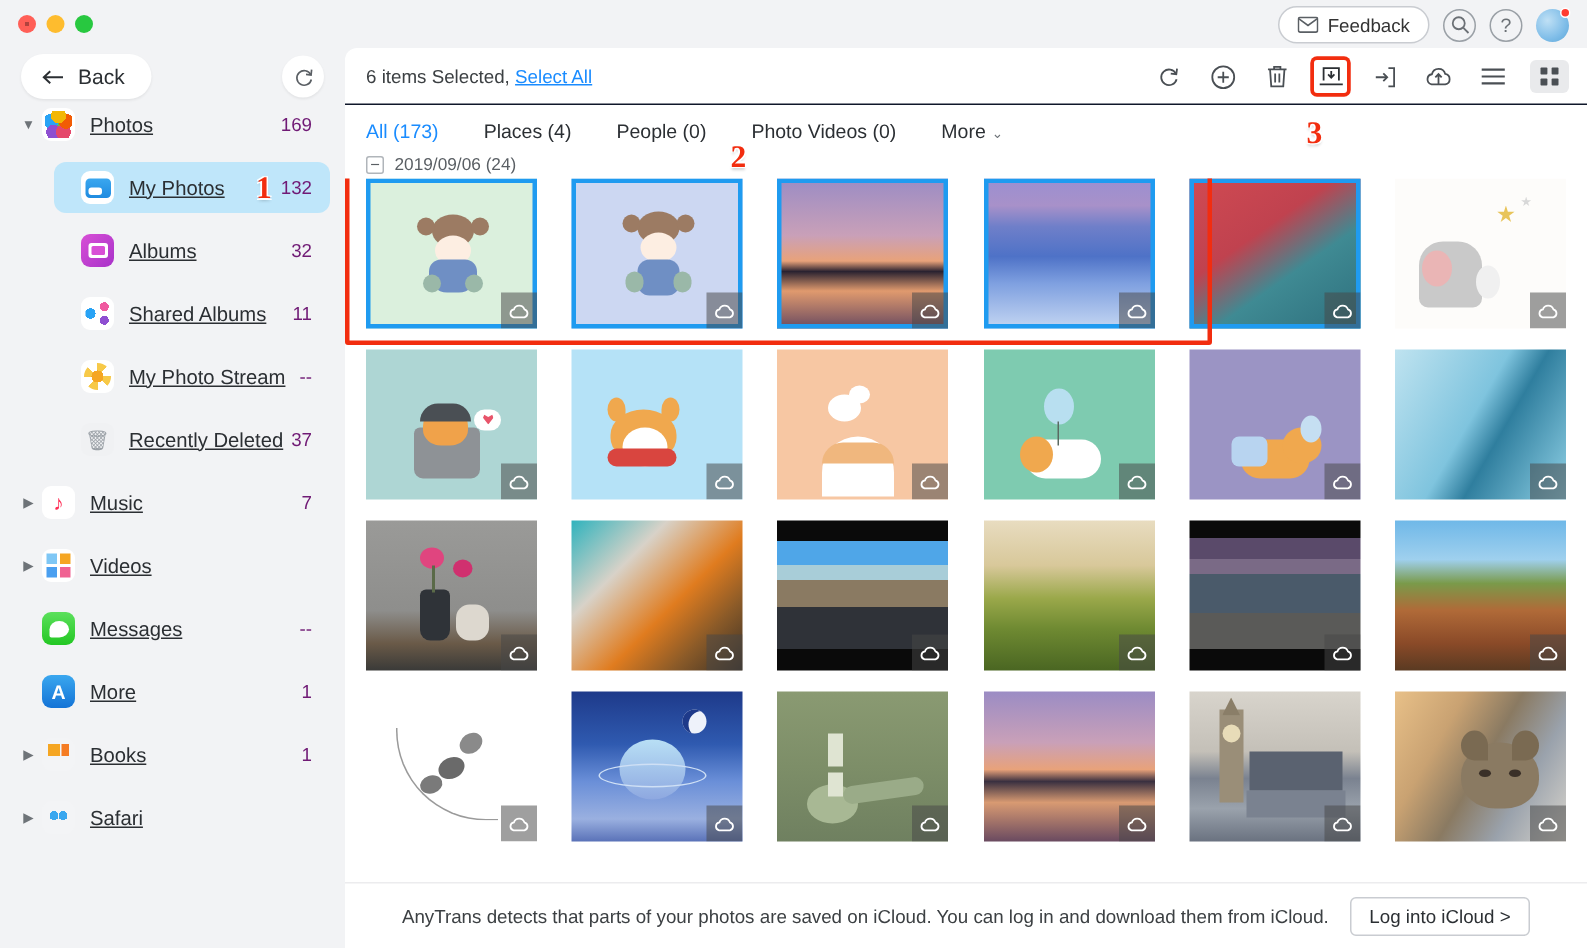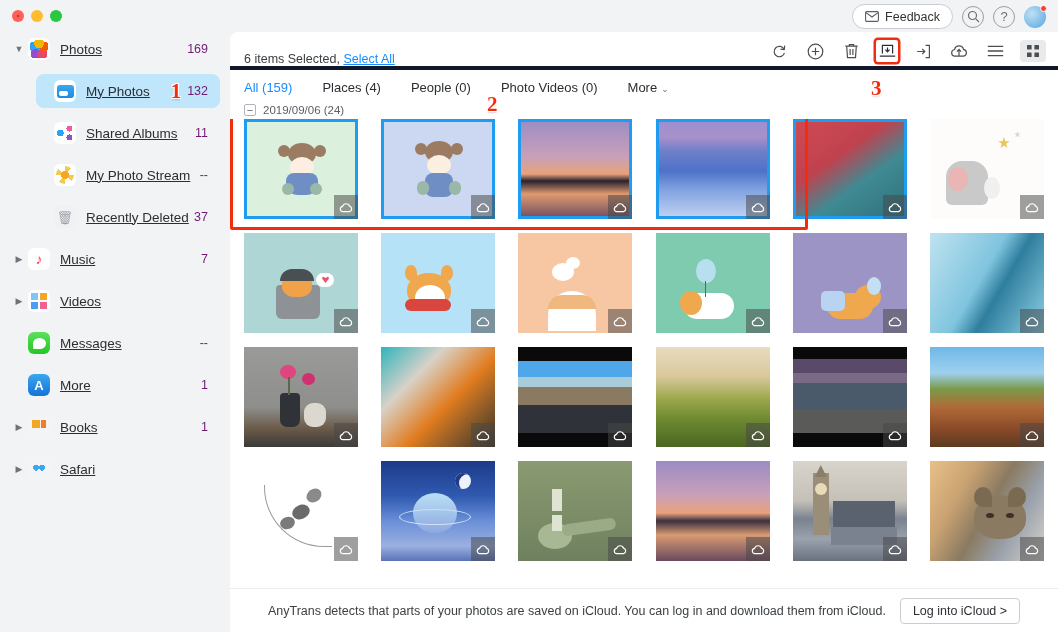--- a/index.html
+++ b/index.html
@@ -193,22 +193,22 @@
 
   
   .main {
     flex: 1; background: #fff;
     border-radius: 8px 0 0 0;
     margin: 0 0 0 0;
     display: flex; flex-direction: column;
     position: relative; overflow: hidden;
   }
   .select-bar {
-    height: 38px; display: flex; align-items: flex-end;
-    padding: 0 14px; border-bottom: 4px solid #0f172a;
+    height: 38px; display: flex; align-items: center;
+    padding: 0 14px; border-bottom: 1px solid #0f172a;
     position: relative;
   }
   .select-text { font-size: 12.5px; color: #3c4043; }
   .select-text a { color: #1a8cff; text-decoration: underline; cursor: pointer; }
   .toolbar {
     position: absolute; right: 12px; top: 0; height: 38px;
     display: flex; align-items: center; gap: 14px;
   }
   .tb-icon {
     width: 22px; height: 22px; display: flex;
@@ -317,37 +317,61 @@
       <div class="avatar">
         <span class="badge"></span>
       </div>
     </div>
   </div>
 
   <div class="body-row">
 
     <div class="sidebar">
 
+      <div class="back-row">
+        <div class="back-btn">
+          <span>
+            <svg width="15" height="11" viewBox="0 0 15 11" fill="none" stroke="#2b2f33" stroke-width="1.3">
+              <path d="M14 5.5 H1.5 M5.5 1.5 L1.2 5.5 L5.5 9.5"></path>
+            </svg>
+          </span>
+          <span>Back</span>
+        </div>
+        <div class="refresh-circ">
+          <svg width="15" height="15" viewBox="0 0 16 16" fill="none" stroke="#5a5f64" stroke-width="1.2">
+            <path d="M13 6.2 A5.2 5.2 0 1 0 13.4 9.6"></path>
+            <path d="M13.6 2.6 L13.2 6.4 L9.6 6"></path>
+          </svg>
+        </div>
+      </div>
 
 
       <div id="nav-list">
           <div class="nav-item">
             <div class="arrow">▼</div>
             <div class="nav-icon ic-photos"></div>
             <div class="nav-label">Photos</div>
             <div class="nav-count">169</div>
           </div>
           <div class="nav-item selected indent-2">
             <div class="arrow spacer">▪</div>
             <div class="nav-icon ic-myphotos">
               <span></span>
             </div>
             <div class="nav-label">My Photos</div>
             <div class="marker" style="margin-right: 6px;">1</div>
             <div class="nav-count">132</div>
+          </div>
+          <div class="nav-item indent-2">
+            <div class="arrow spacer">▪</div>
+            <div class="nav-icon ic-albums">
+              <span></span>
+            </div>
+            <div class="nav-label">Albums</div>
+            <div class="nav-count">32</div>
           </div>
           <div class="nav-item indent-2">
             <div class="arrow spacer">▪</div>
             <div class="nav-icon ic-shared"></div>
             <div class="nav-label">Shared Albums</div>
             <div class="nav-count">11</div>
           </div>
           <div class="nav-item indent-2">
             <div class="arrow spacer">▪</div>
             <div class="nav-icon ic-stream"></div>
@@ -459,21 +483,21 @@
                 <rect x="1" y="1" width="4.6" height="4.6" rx="0.6"></rect>
                 <rect x="8.4" y="1" width="4.6" height="4.6" rx="0.6"></rect>
                 <rect x="1" y="8.4" width="4.6" height="4.6" rx="0.6"></rect>
                 <rect x="8.4" y="8.4" width="4.6" height="4.6" rx="0.6"></rect>
               </svg>
             </div>
           </div>
       </div>
 
       <div class="tabs" id="tabs">
-          <div class="tab active"><span>All (159)</span></div>
+          <div class="tab active"><span>All (173)</span></div>
           <div class="tab"><span>Places (4)</span></div>
           <div class="tab"><span>People (0)</span></div>
           <div class="tab"><span>Photo Videos (0)</span></div>
           <div class="tab"><span>More</span><span class="caret">⌄</span></div>
         </div>
 
       <div class="date-row">
         <div class="collapse-box">−</div>
         <div class="date-label">2019/09/06 (24)</div>
       </div>

